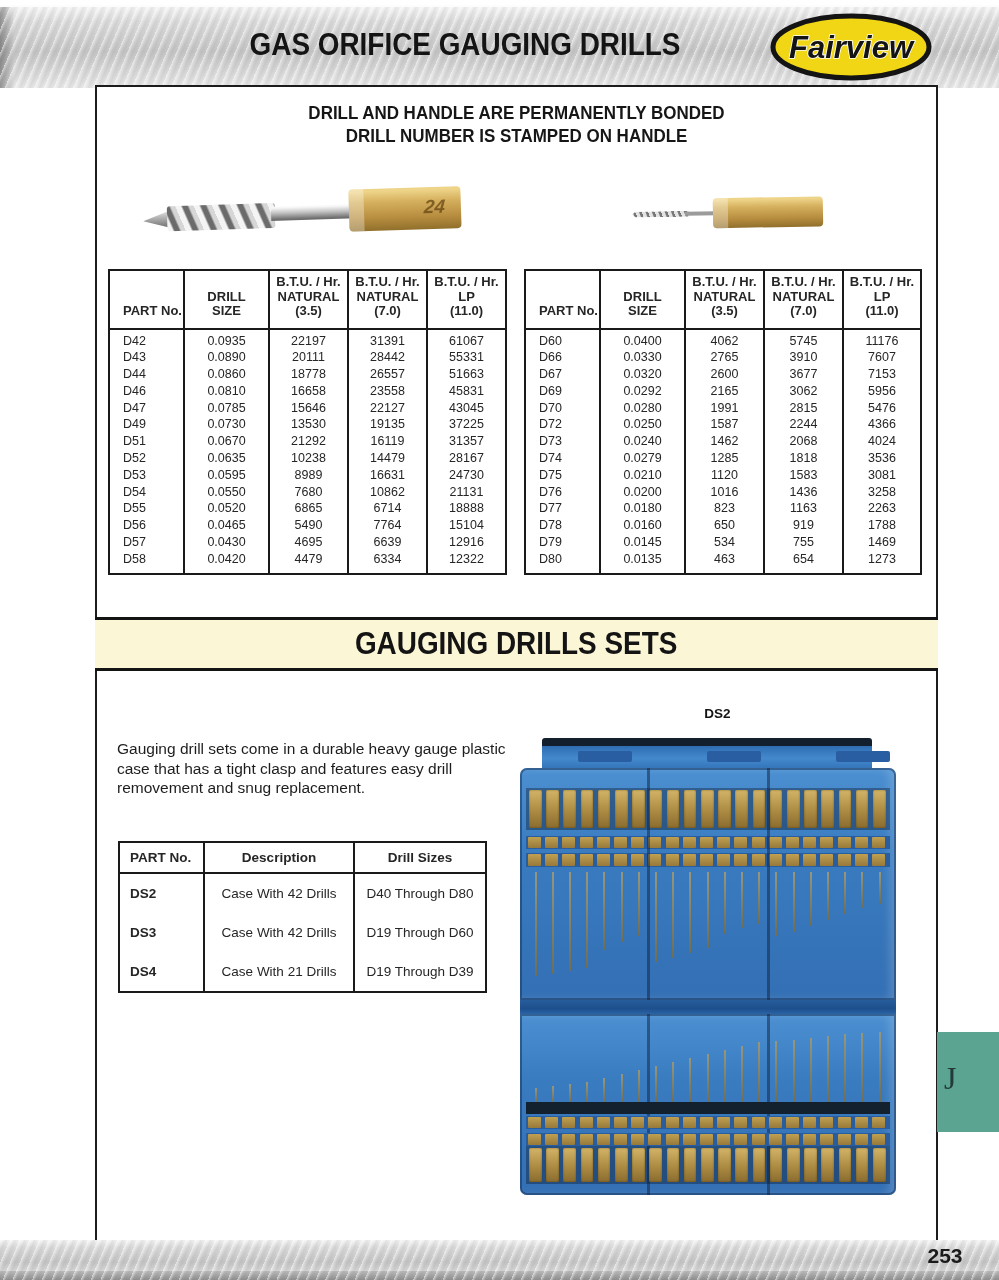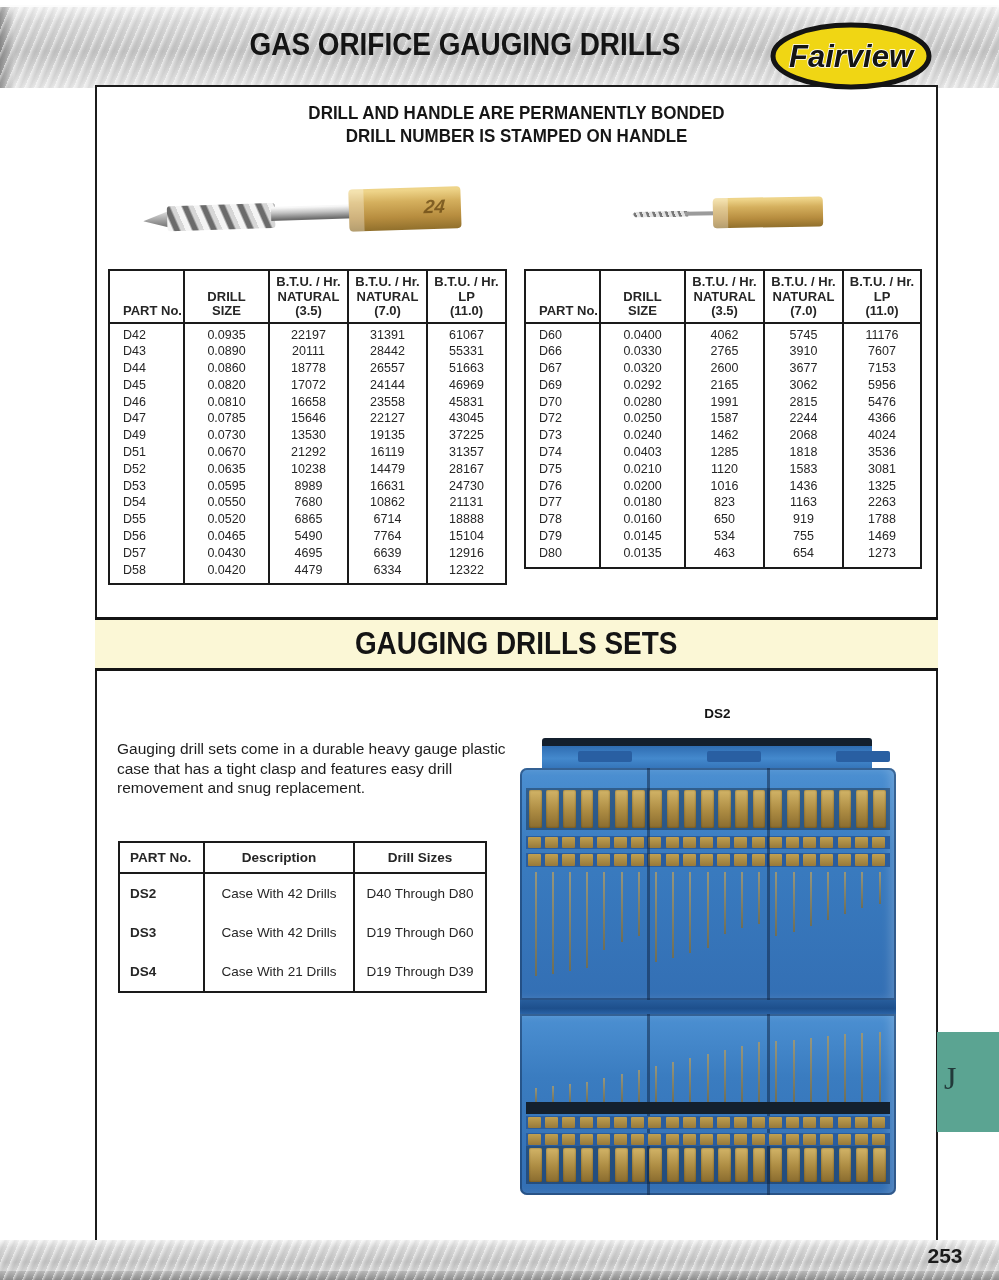--- a/index.html
+++ b/index.html
@@ -31,21 +31,21 @@
   #page-title {
     position:absolute; left:95px; top:27px; width:740px; text-align:center;
     font-size:31px; font-weight:bold; color:#141414;
     transform:scaleX(.9); transform-origin:center; white-space:nowrap; z-index:3;
   }
   #page-number {
     position:absolute; left:900px; top:1244px; width:90px; text-align:center;
     font-size:21px; font-weight:bold; color:#1a1a1a; z-index:3;
   }
   
-  #logo { position:absolute; left:770px; top:22px; width:162px; height:68px; z-index:4; }
+  #logo { position:absolute; left:770px; top:13px; width:162px; height:68px; z-index:4; }
   
   #frame {
     position:absolute; left:95px; top:85px; width:843px; height:1160px;
     box-sizing:border-box; border:2px solid #1c1c1c; background:#fff;
   }
   
   #bonded-note {
     position:absolute; left:95px; top:102px; width:843px; text-align:center;
     font-weight:bold; font-size:17.5px; line-height:23px; color:#161616;
     transform:scaleX(.97); z-index:2;
@@ -90,21 +90,21 @@
   .ds-shaft { position:absolute; left:58px; top:18px; width:32px; height:4px; background:#9b9b9b; }
   
   table.data-tbl {
     position:absolute; border-collapse:collapse; table-layout:fixed;
     background:#fff; color:#262626; z-index:2;
     border:2px solid #1a1a1a;
   }
   .data-tbl th { font-weight:bold; border-bottom:2px solid #1a1a1a; white-space:pre-line; }
   .data-tbl th + th, .data-tbl td + td { border-left:2px solid #1a1a1a; }
   table.btu { font-size:12.5px; }
-  .btu th { font-size:13px; line-height:14.5px; padding:4px 1px 3px; vertical-align:bottom; text-align:center; }
+  .btu th { font-size:13px; line-height:14.5px; padding:4px 1px 9px; vertical-align:bottom; text-align:center; }
   .btu td { text-align:center; line-height:16.8px; padding:0; }
   .btu th:first-child, .btu td:first-child { text-align:left; padding-left:13px; }
   .btu tbody tr:first-child td { padding-top:3px; }
   .btu tbody tr:last-child td { padding-bottom:5px; }
   #btu-left  { left:108px; top:269px; width:397px; }
   #btu-right { left:524px; top:269px; width:396px; }
   
   #sets-banner {
     position:absolute; left:95px; top:617px; width:843px; height:54px; box-sizing:border-box;
     border-top:3px solid #141414; border-bottom:3px solid #141414;
@@ -245,27 +245,20 @@
         <td>55331</td>
       </tr>
       <tr>
         <td>D44</td>
         <td>0.0860</td>
         <td>18778</td>
         <td>26557</td>
         <td>51663</td>
       </tr>
       <tr>
-        <td>D45</td>
-        <td>0.0820</td>
-        <td>17072</td>
-        <td>24144</td>
-        <td>46969</td>
-      </tr>
-      <tr>
         <td>D46</td>
         <td>0.0810</td>
         <td>16658</td>
         <td>23558</td>
         <td>45831</td>
       </tr>
       <tr>
         <td>D47</td>
         <td>0.0785</td>
         <td>15646</td>
@@ -406,38 +399,38 @@
       </tr>
       <tr>
         <td>D73</td>
         <td>0.0240</td>
         <td>1462</td>
         <td>2068</td>
         <td>4024</td>
       </tr>
       <tr>
         <td>D74</td>
-        <td>0.0403</td>
+        <td>0.0279</td>
         <td>1285</td>
         <td>1818</td>
         <td>3536</td>
       </tr>
       <tr>
         <td>D75</td>
         <td>0.0210</td>
         <td>1120</td>
         <td>1583</td>
         <td>3081</td>
       </tr>
       <tr>
         <td>D76</td>
         <td>0.0200</td>
         <td>1016</td>
         <td>1436</td>
-        <td>1325</td>
+        <td>3258</td>
       </tr>
       <tr>
         <td>D77</td>
         <td>0.0180</td>
         <td>823</td>
         <td>1163</td>
         <td>2263</td>
       </tr>
       <tr>
         <td>D78</td>

